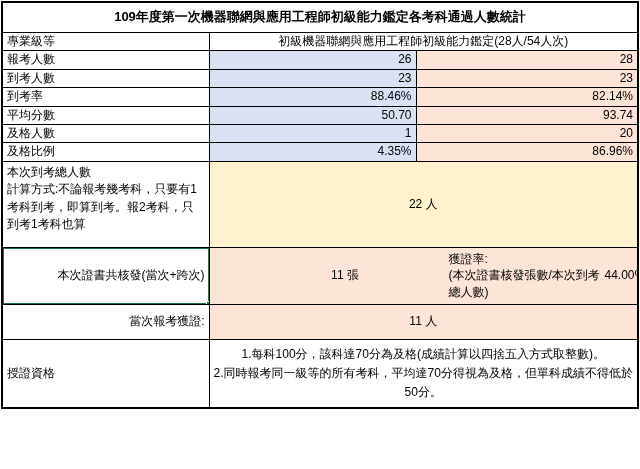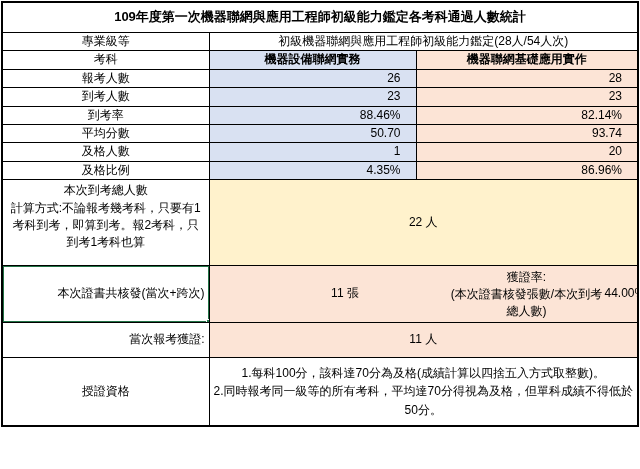--- a/index.html
+++ b/index.html
@@ -28,38 +28,38 @@
   .r-level td{height:17px}
   .r-subject td{height:17px}
   .r-thin td{height:16px}
   .r-att td{height:83px}
   .r-cert td{height:56px}
   .r-cur td{height:34px}
   .r-cross td{height:33px}
   .r-qual td{height:67px}
 
   .title-cell{text-align:center;font-weight:bold;font-size:13px;}
-  .lbl{text-align:center;}
+  .lbl{text-align:left;}
   .rlbl{text-align:right;}
   .center{text-align:center;}
-  .num{text-align:right;padding-right:15px;}
+  .num{text-align:right;padding-right:4px;}
   .bold{font-weight:bold;}
   .blue{background:#d9e1f2;}
   .orange{background:#fce4d6;}
   .yellow{background:#fff2cc;}
   .white{background:#ffffff;}
   .top{vertical-align:top;padding-top:2px;}
   .block{display:block;}
 
   
   .cert-area{padding:0;}
   .cert-flex{display:flex;align-items:center;height:100%;}
   .cert-count{width:207px;text-align:center;flex:0 0 auto;margin-left:32px;}
   .cert-rate{flex:1 1 auto;display:flex;justify-content:center;}
-  .cert-rate-inner{width:156px;text-align:center;line-height:1.4;}
+  .cert-rate-inner{width:156px;line-height:1.4;}
   .cert-rate-value{flex:0 0 auto;width:56px;text-align:left;padding-right:3px;}
 
   
   .sel-cell{position:relative;}
   .sel-border{
     position:absolute;left:-1px;top:-1px;right:-1px;bottom:-1px;
     border:2px solid #217346;pointer-events:auto;z-index:3;
   }
   .sel-handle{
     position:absolute;right:-4px;bottom:-4px;width:5px;height:5px;
@@ -87,31 +87,20 @@
 
     <tr class="r-level">
       <td class="lbl white">
         <span>專業級等</span>
       </td>
       <td colspan="2" class="center white">
         <span>初級機器聯網與應用工程師初級能力鑑定(28人/54人次)</span>
       </td>
     </tr>
 
-    <tr class="r-subject">
-      <td class="lbl white">
-        <span>考科</span>
-      </td>
-      <td class="center blue bold">
-        <span>機器設備聯網實務</span>
-      </td>
-      <td class="center orange bold">
-        <span>機器聯網基礎應用實作</span>
-      </td>
-    </tr>
 
     <tr class="r-thin">
       <td class="lbl white">
         <span>報考人數</span>
       </td>
       <td class="num blue">
         <span>26</span>
       </td>
       <td class="num orange">
         <span>28</span>

